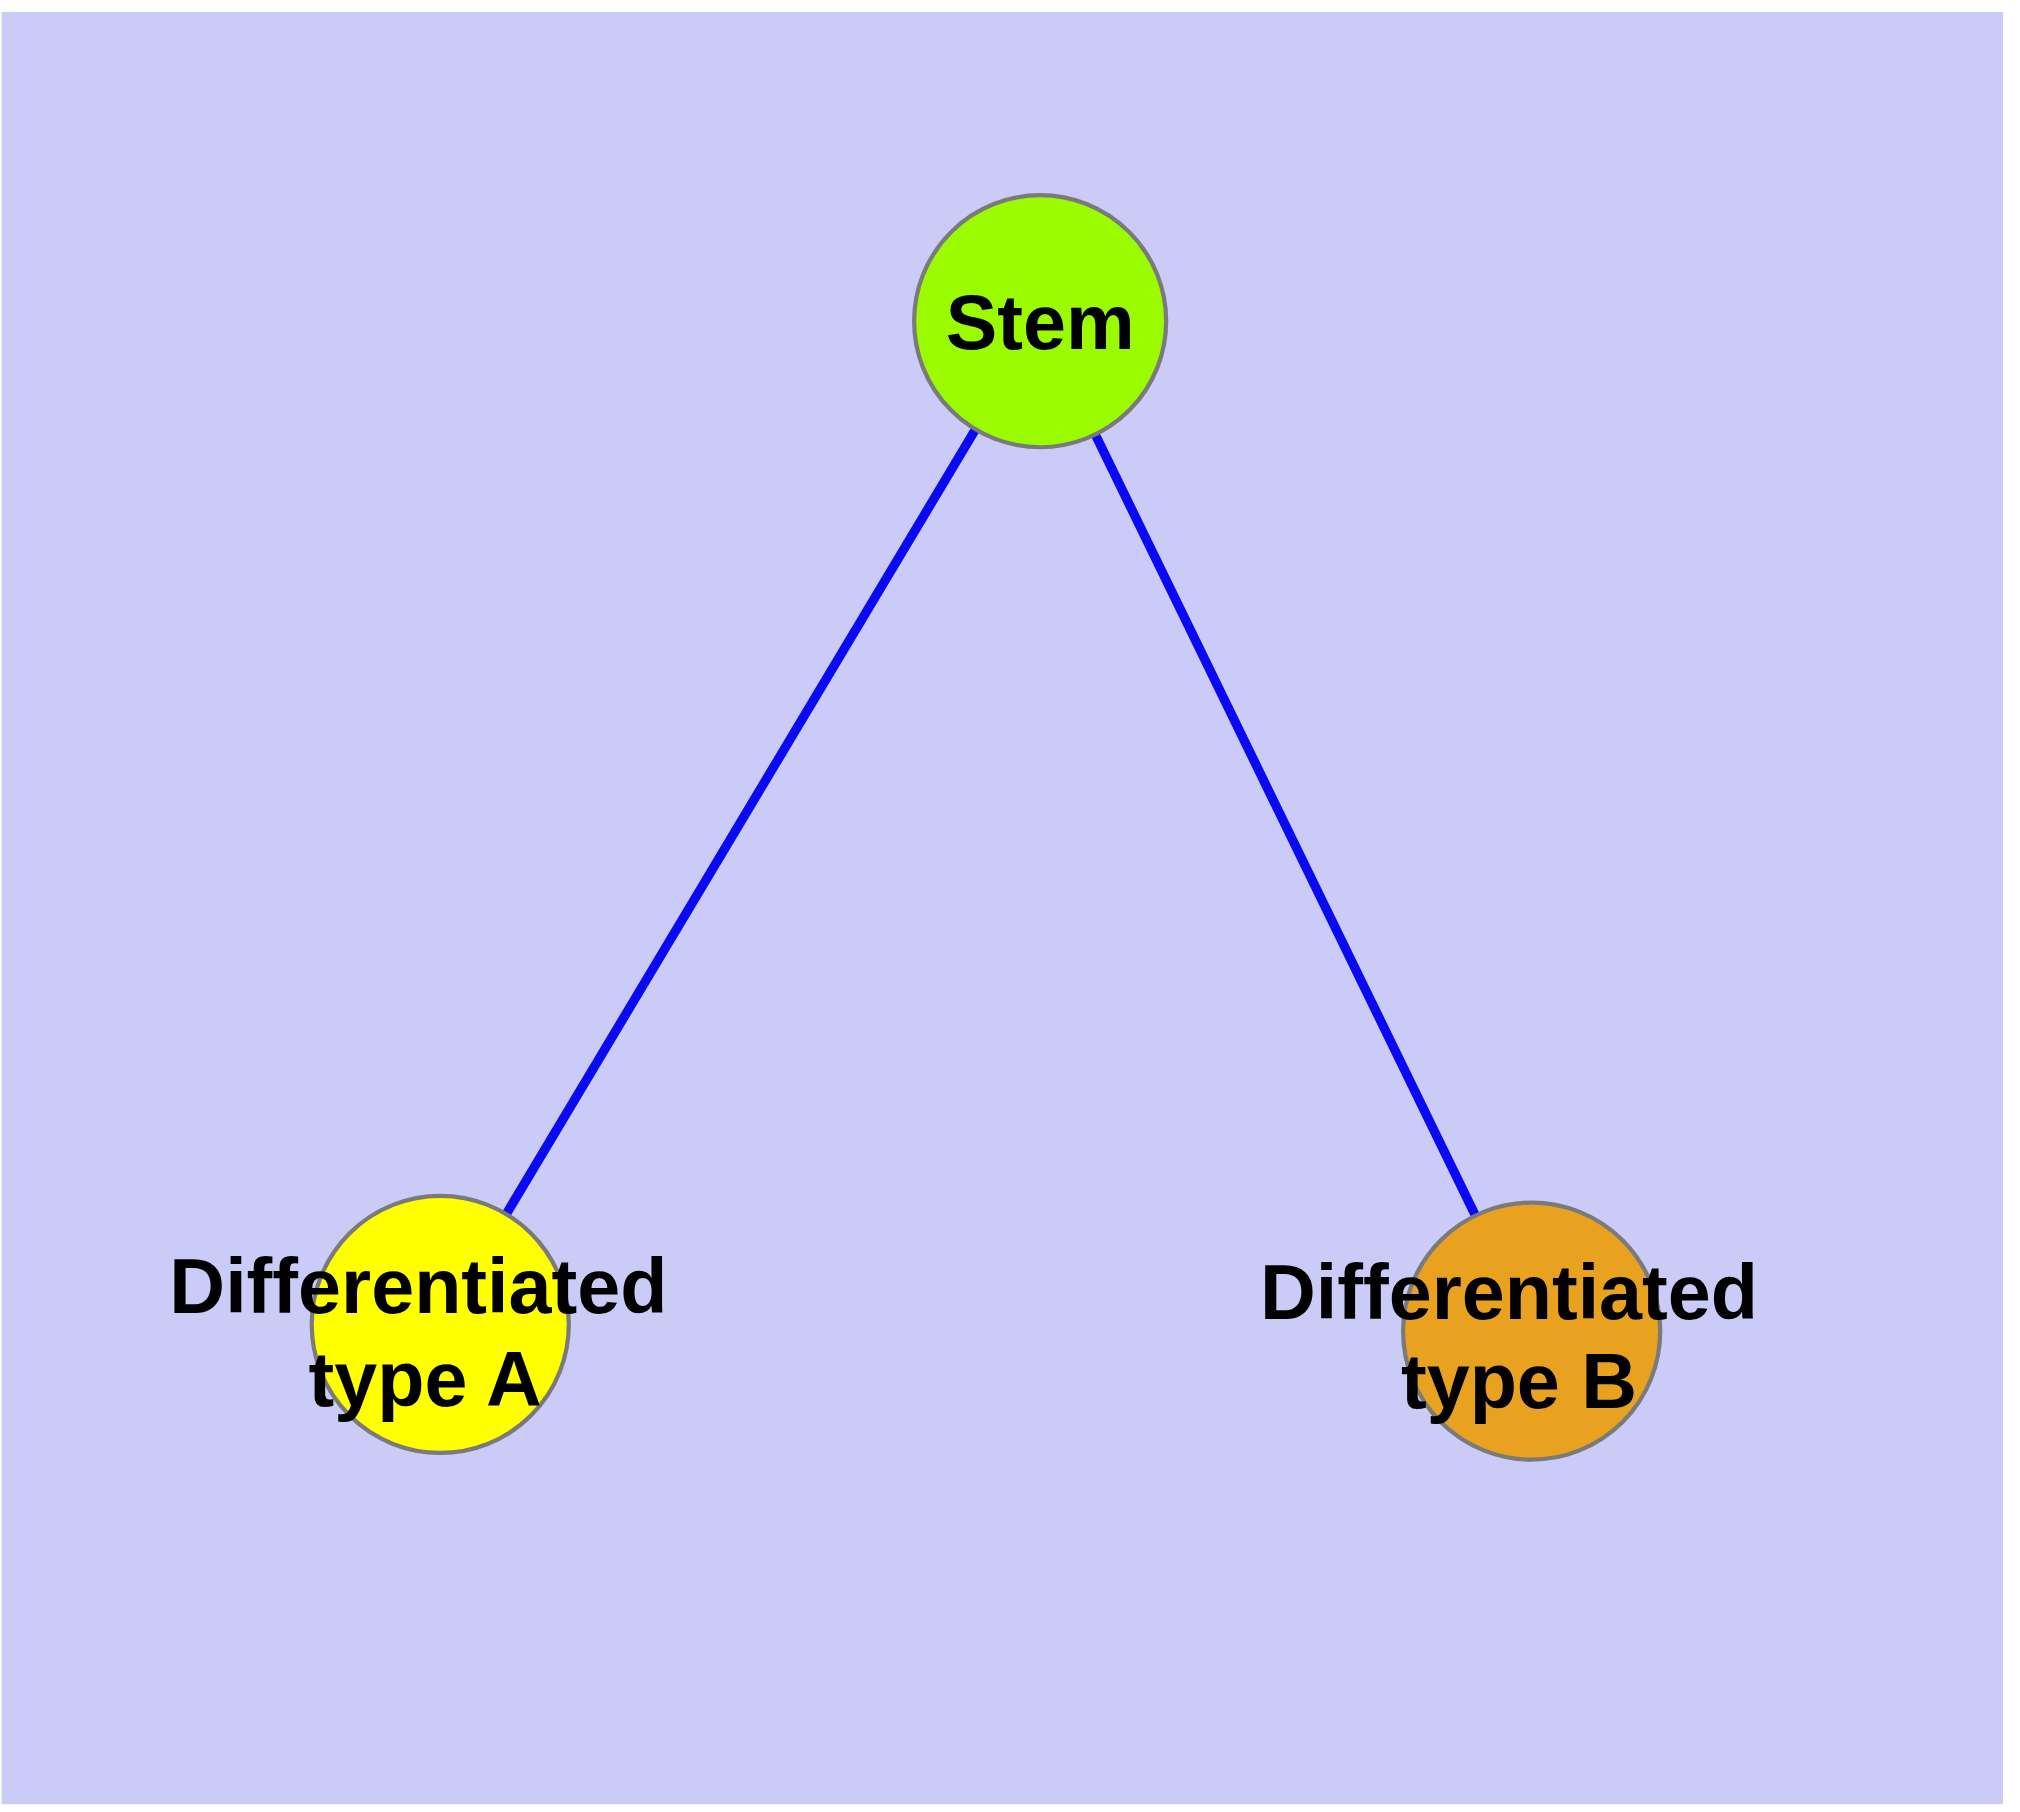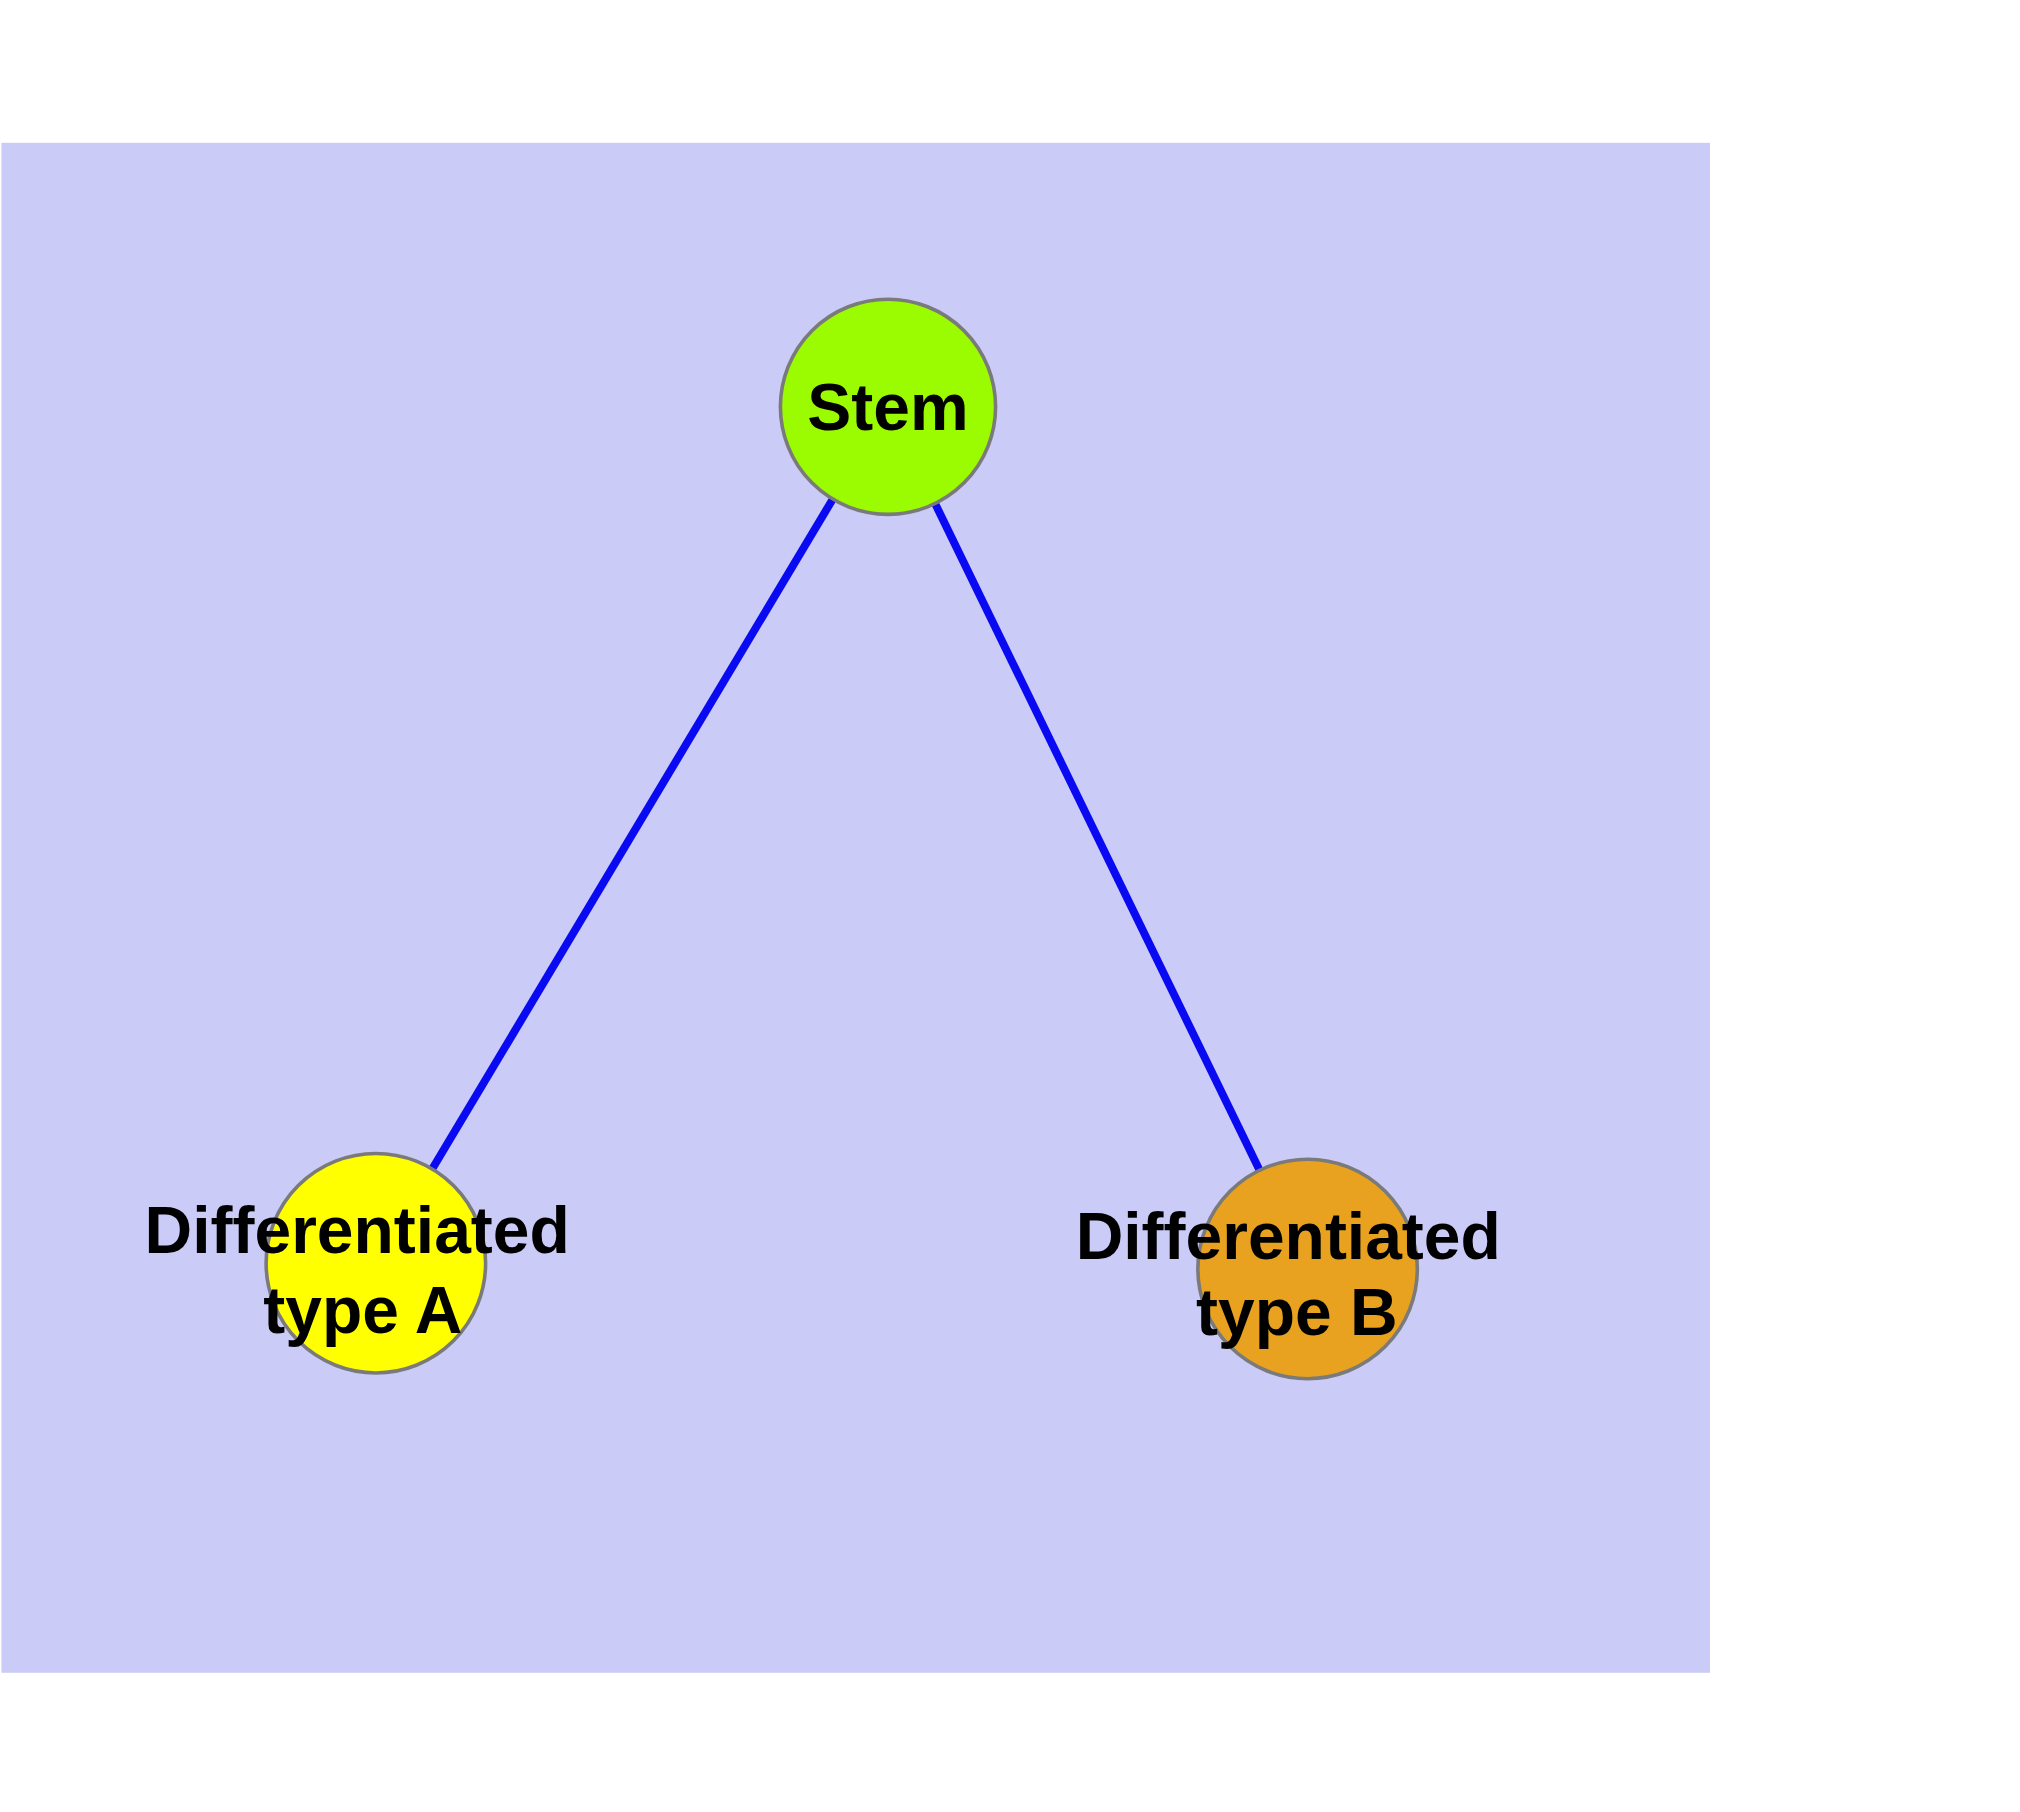--- a/index.html
+++ b/index.html
@@ -2,21 +2,21 @@
 <html style="font-size:13.6px"><head>
 <meta charset="utf-8">
 <style>
   html, body {
     margin: 0;
     padding: 0;
     background: #ffffff;
   }
   .screen {
     position: relative;
-    width: 1710px;
+    width: 2003px;
     height: 1812px;
     overflow: hidden;
     font-family: "Liberation Sans", sans-serif;
   }
   svg.graph {
     display: block;
     width: 100%;
     height: 100%;
   }
   .edge {

